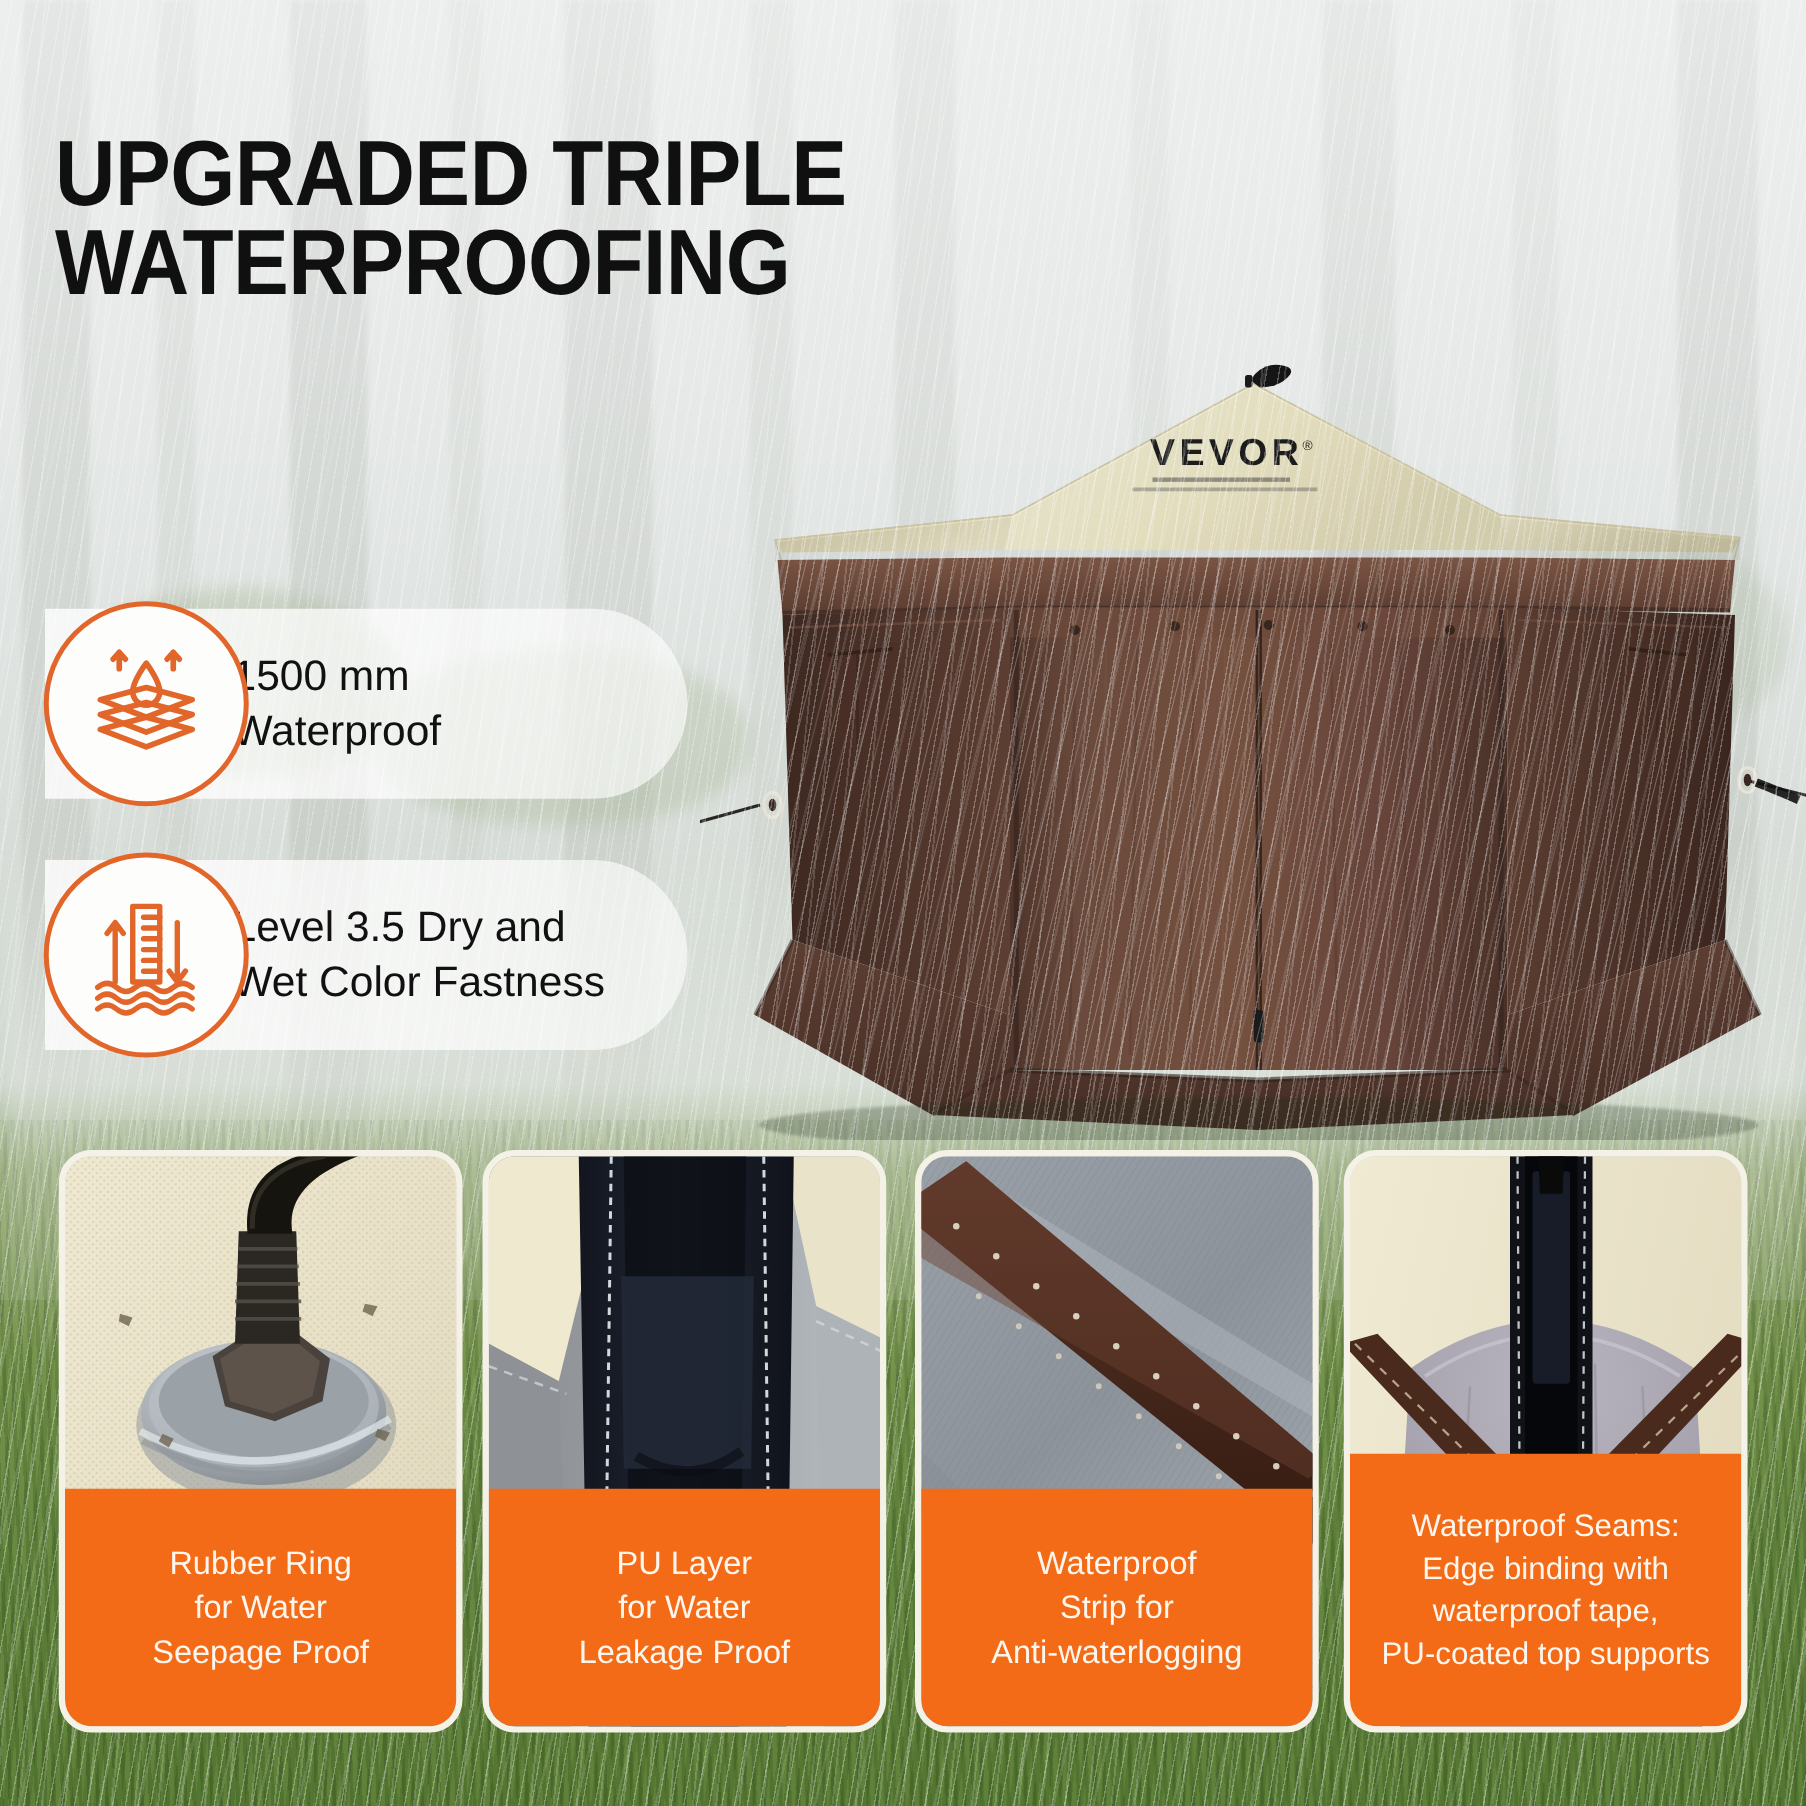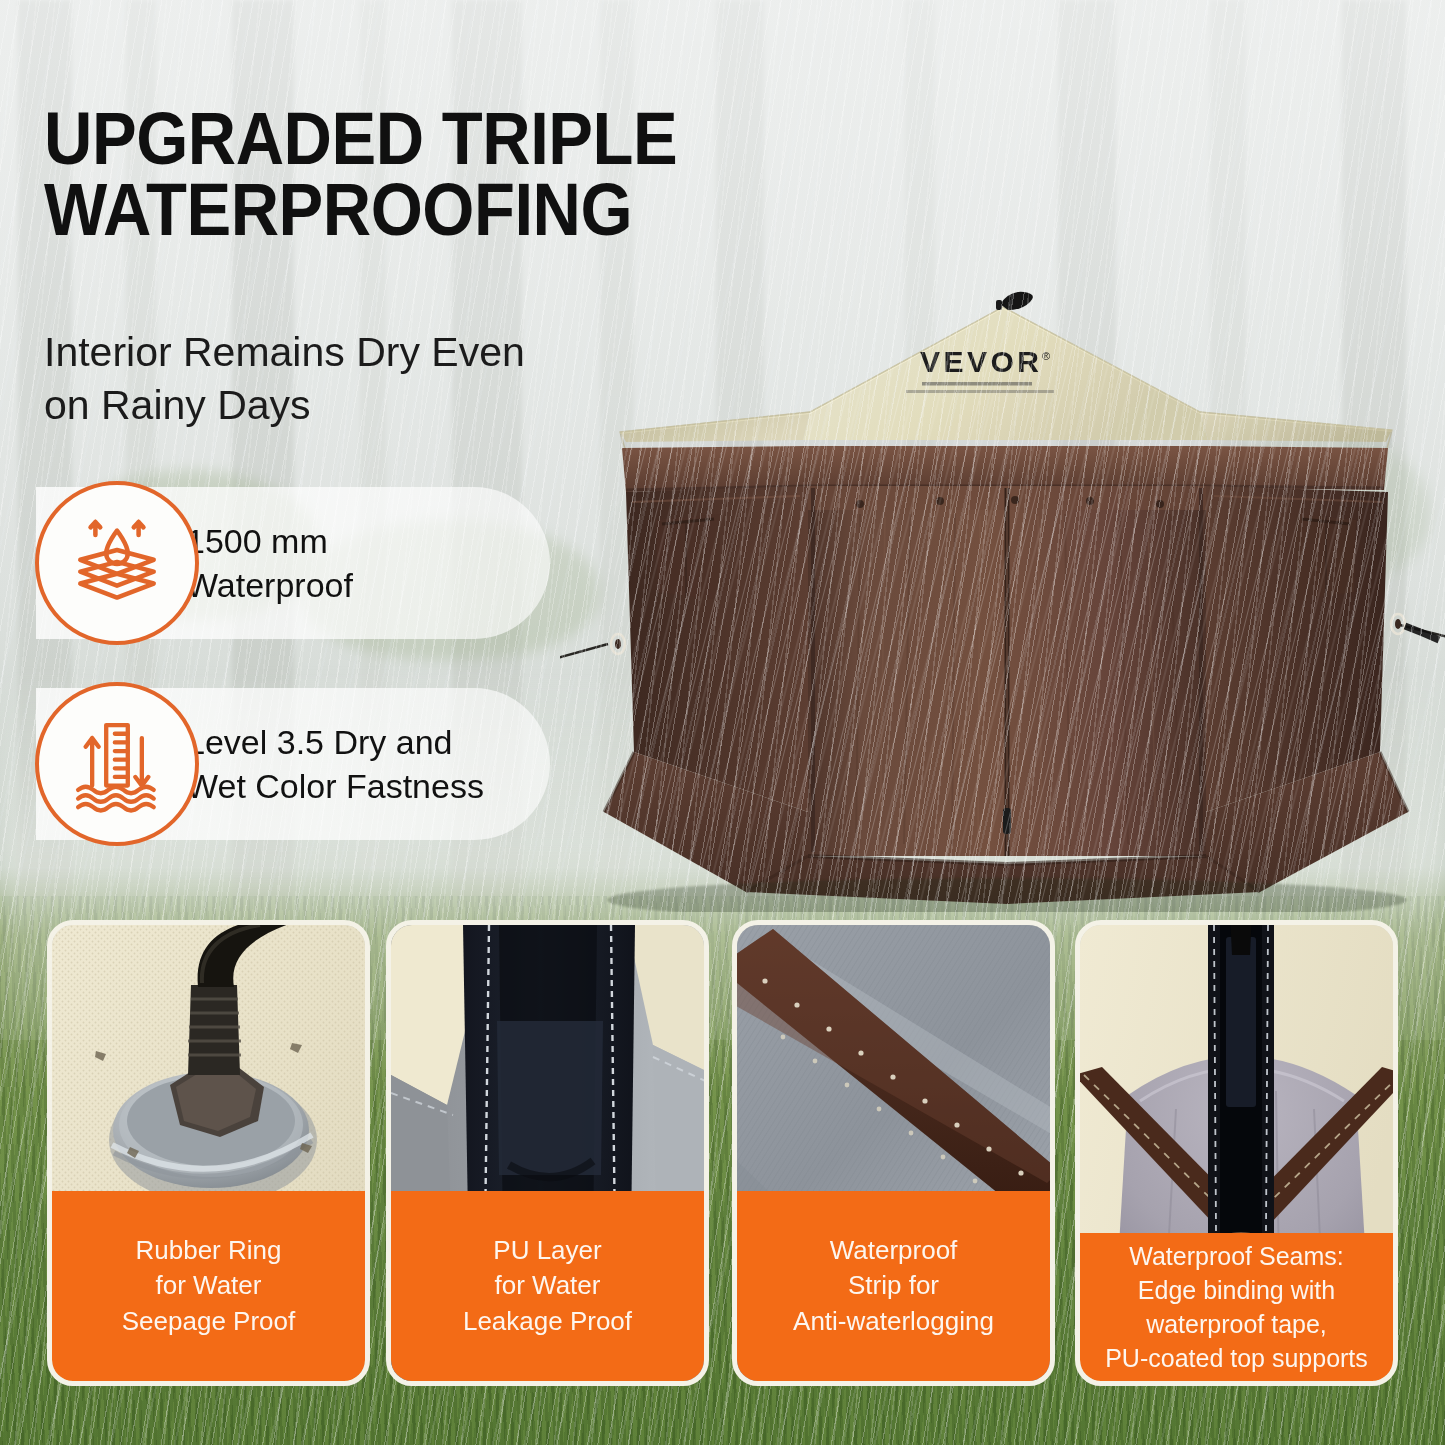--- a/index.html
+++ b/index.html
@@ -107,21 +107,21 @@
   #card-3 { left:1075px; }
   .card-photo { position:absolute; left:0; top:0; width:100%; height:100%; overflow:hidden; }
   .card-cap {
     position:absolute; left:0; bottom:0; width:100%;
     background:#F36B16; color:#fdf6ef;
     display:flex; align-items:center; justify-content:center; text-align:center;
     font-size:26px; line-height:1.36; white-space:pre-line;
     border-radius:0 0 21px 21px;
   }
   .cap-3 { height:190px; }
-  .cap-4 { height:148px; font-size:25px; }
+  .cap-4 { height:218px; font-size:25px; }
 </style>
 </head>
 <body>
 
 <div id="stage">
 
   <div class="bg">
     <div class="bg-sky"></div>
 
     <div>
@@ -312,22 +312,20 @@
       <path d="M60,180 L250,160 L443,55 L640,160 L832,178 L848,560 L700,640 L447,652 L186,640 L44,560 Z" fill="url(#rainP)"></path>
     </svg>
   </div>
 
   <div class="rain rain-a"></div>
   <div class="rain rain-b"></div>
   <div class="rain rain-c"></div>
 
   <div class="headline">UPGRADED TRIPLE
 WATERPROOFING</div>
-  <div class="subhead">Interior Remains Dry Even
-on Rainy Days</div>
 
   <div class="pill" id="pill-0">
     <div class="pill-icon">
       <svg width="108" height="108" viewBox="0 0 100 100" xmlns="http://www.w3.org/2000/svg">
         <g stroke="#E2662A" stroke-width="4.2" fill="none" stroke-linejoin="round" stroke-linecap="round">
           <path d="M50,20 C50,20 40,33 40,41 a10,10 0 0 0 20,0 C60,33 50,20 50,20 Z"></path>
           <path d="M30,24 L30,12 M30,12 L25.5,17 M30,12 L34.5,17"></path>
           <path d="M70,24 L70,12 M70,12 L65.5,17 M70,12 L74.5,17"></path>
           <path d="M16,47 L50,38 L84,47 L50,60 Z"></path>
           <path d="M16,58 L50,49 L84,58 L50,71 Z"></path>

